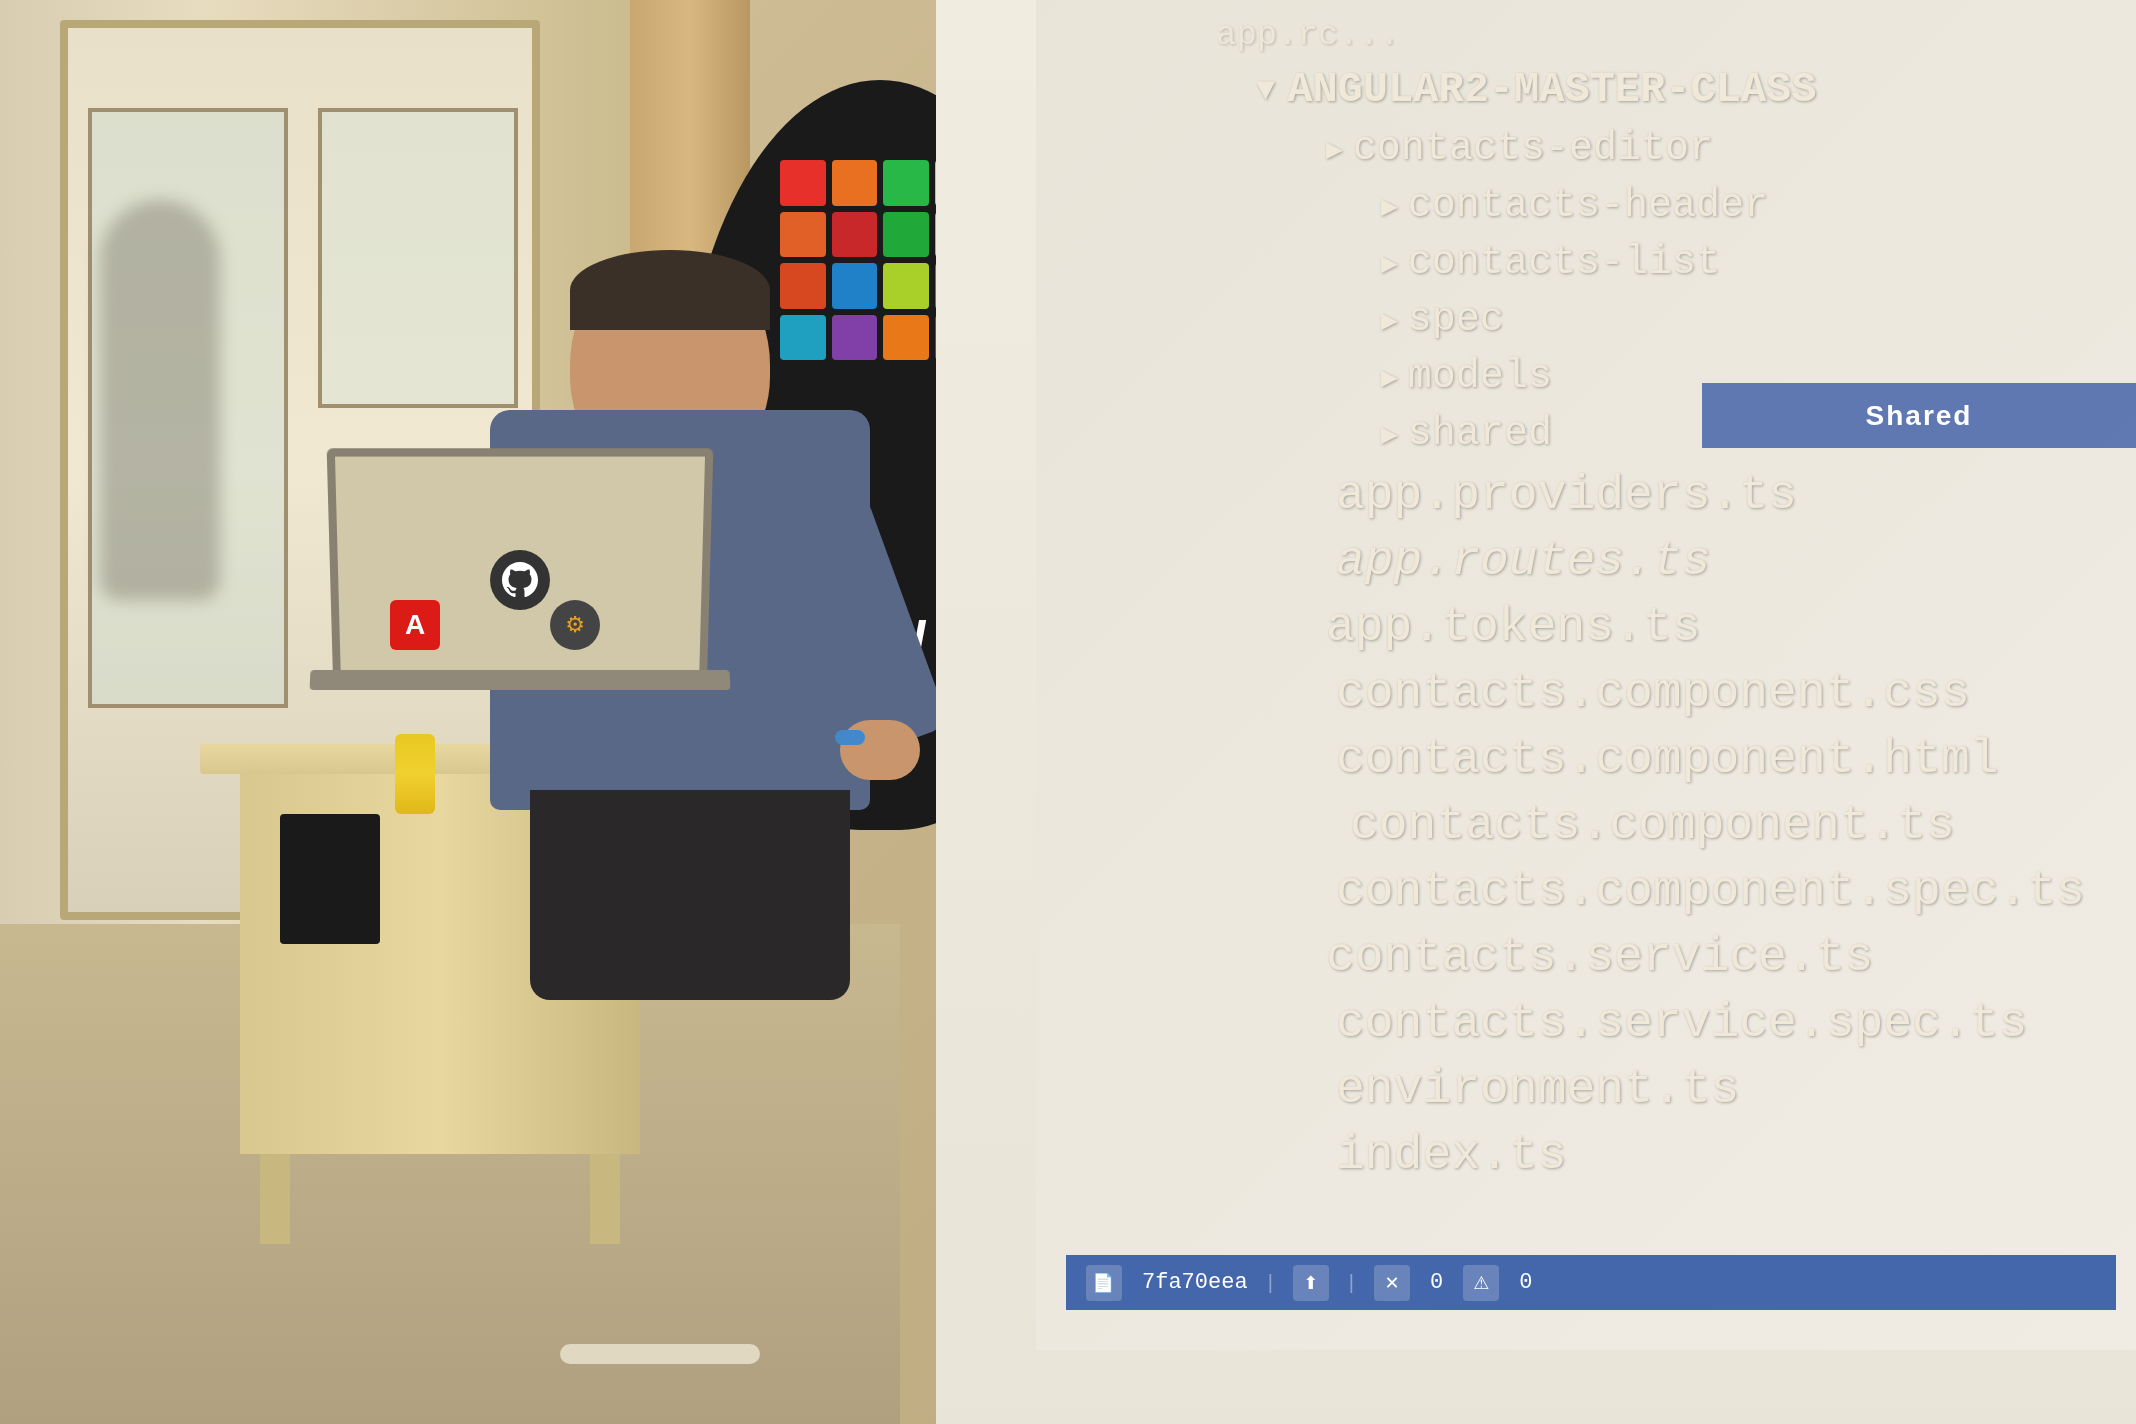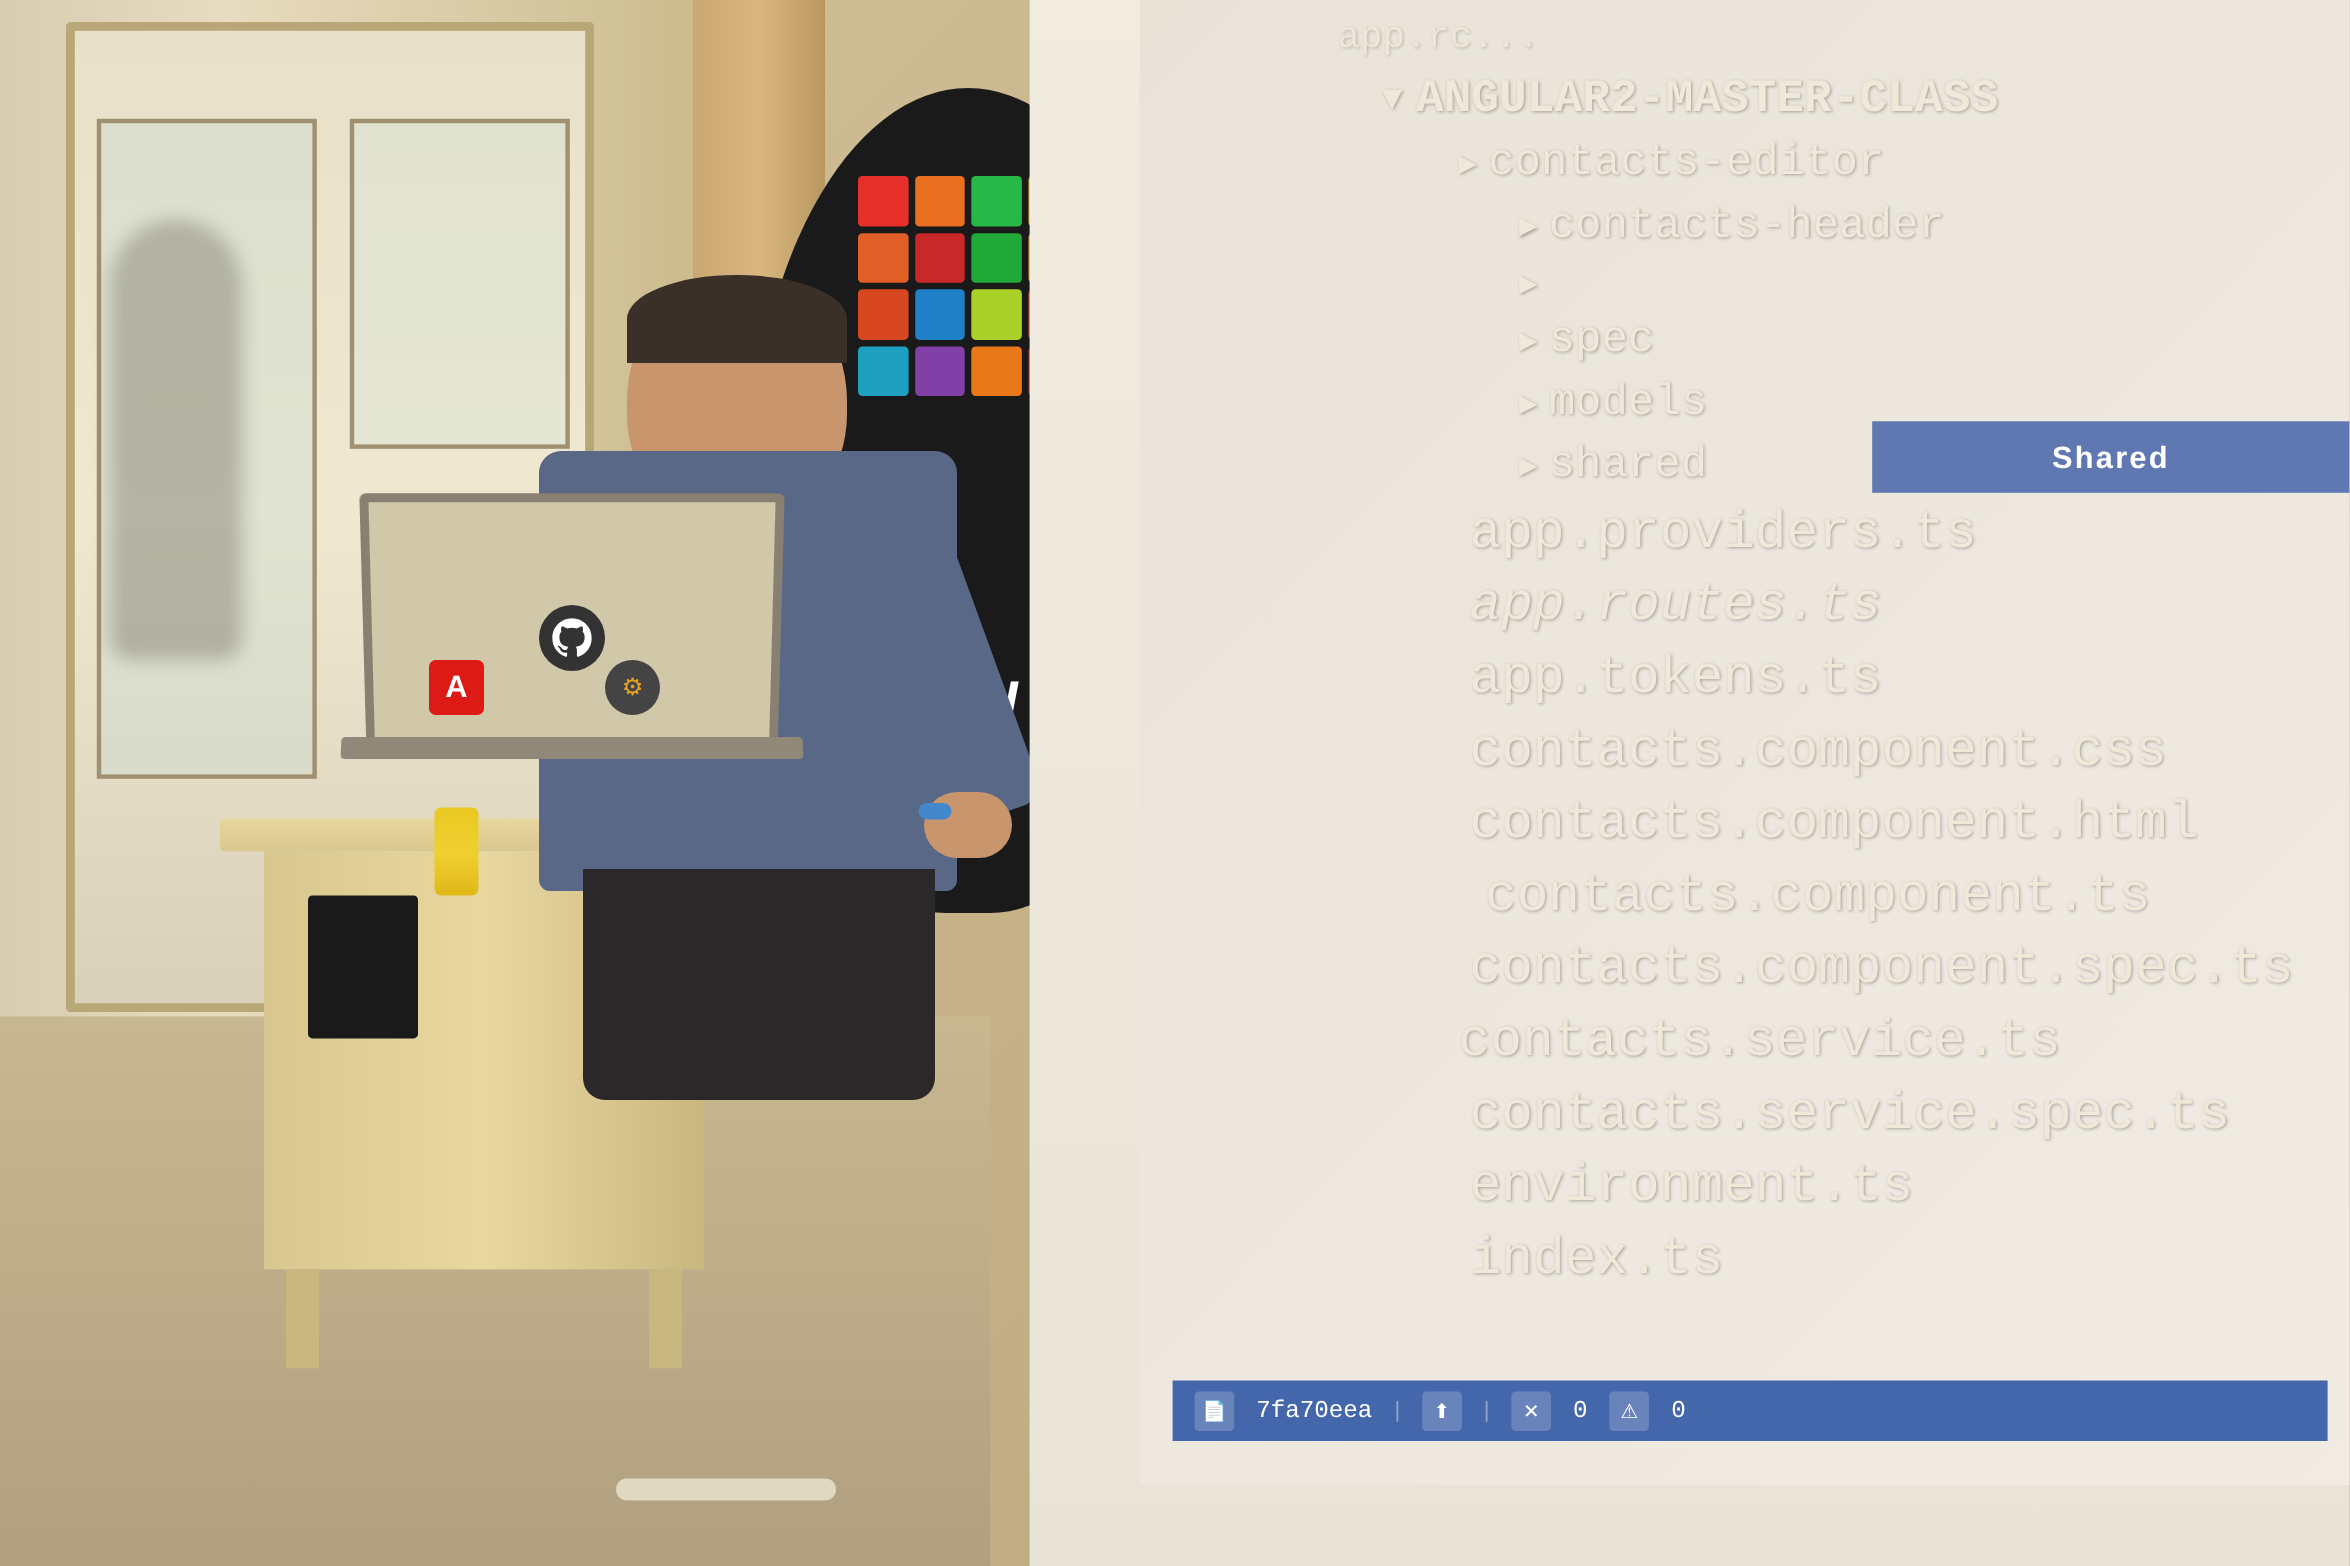--- a/index.html
+++ b/index.html
@@ -547,41 +547,42 @@
             <div class="file-tree-item folder" style="margin-left: 110px;">
               <span class="arrow" style="font-size:28px;margin-right:10px;">▶</span>
               <span>contacts-editor</span>
             </div>
             <div class="file-tree-item folder" style="margin-left: 165px;">
               <span class="arrow" style="font-size:28px;margin-right:10px;">▶</span>
               <span>contacts-header</span>
             </div>
             <div class="file-tree-item folder" style="margin-left: 165px;">
               <span class="arrow" style="font-size:28px;margin-right:10px;">▶</span>
+              <span>contacts-list</span>
             </div>
             <div class="file-tree-item folder" style="margin-left: 165px;">
               <span class="arrow" style="font-size:28px;margin-right:10px;">▶</span>
               <span>spec</span>
             </div>
             <div class="file-tree-item folder" style="margin-left: 165px;">
               <span class="arrow" style="font-size:28px;margin-right:10px;">▶</span>
               <span>models</span>
             </div>
             <div class="file-tree-item folder" style="margin-left: 165px;">
               <span class="arrow" style="font-size:28px;margin-right:10px;">▶</span>
               <span>shared</span>
             </div>
             <div class="file-tree-item file" style="margin-left: 110px;">
               <span style="margin-left:10px;">app.providers.ts</span>
             </div>
             <div class="file-tree-item file" style="margin-left: 110px;">
               <span style="margin-left:10px;font-style:italic;">app.routes.ts</span>
             </div>
             <div class="file-tree-item file" style="margin-left: 110px;">
-              <span style="margin-left:10px;">app.tokens.ts</span>
+              <span style="">app.tokens.ts</span>
             </div>
             <div class="file-tree-item file" style="margin-left: 110px;">
               <span style="margin-left:10px;">contacts.component.css</span>
             </div>
             <div class="file-tree-item file" style="margin-left: 110px;">
               <span style="margin-left:10px;">contacts.component.html</span>
             </div>
             <div class="file-tree-item file" style="margin-left: 110px;">
               <span style="margin-left:24px;">contacts.component.ts</span>
             </div>

